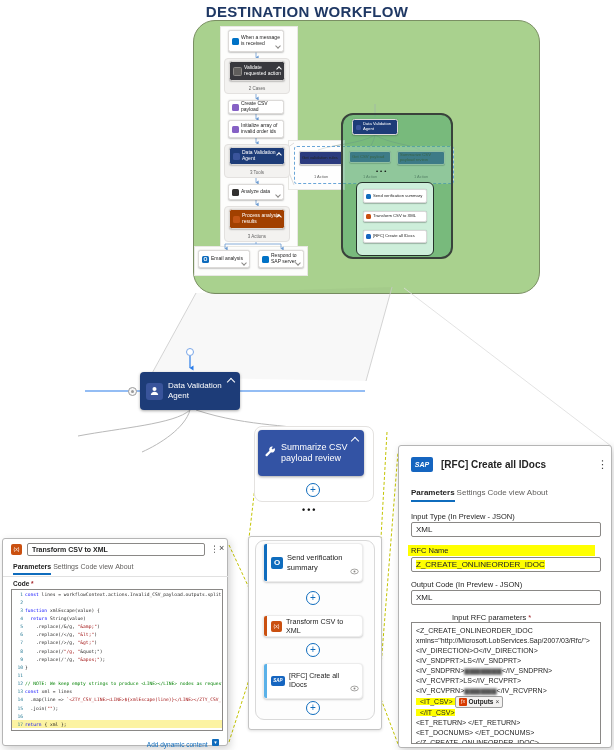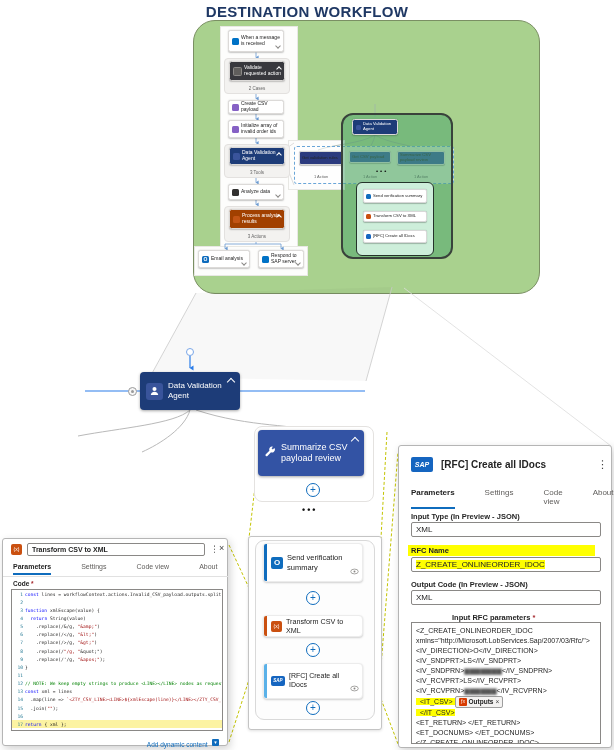--- a/index.html
+++ b/index.html
@@ -60,24 +60,24 @@
              border:1px solid #d9d9d9;border-radius:9px;}
   .fcard{background:#fff;border:0.5px solid #ececec;border-radius:4px;
          box-shadow:0 1px 2px rgba(0,0,0,.18);display:flex;align-items:center;gap:4px;
          padding:2px 4px 2px 7px;box-sizing:border-box;}
   .fcard .lbl{font-size:7.5px;line-height:1.25;color:#242424;}
   .fcard .accentbar{width:3px;}
   .eye{position:absolute;right:3px;bottom:2px;}
   
   .panel{background:#fff;border:1px solid #b5b5b5;border-radius:3px;
          box-shadow:2px 3px 8px rgba(0,0,0,.18);box-sizing:border-box;}
-  .tabs{display:flex;gap:30px;}
+  .tabs{display:flex;gap:2px;}
   .tab{font-size:8px;color:#605e5c;padding-bottom:3px;}
   .tab.active{color:#242424;font-weight:bold;border-bottom:2px solid #0f6cbd;}
-  .fieldlabel{font-size:7.5px;font-weight:bold;color:#242424;}
+  .fieldlabel{font-size:7.5px;font-weight:normal;color:#242424;}
   .fieldbox{border:1px solid #8a8886;border-radius:2px;font-size:8px;color:#242424;
             display:flex;align-items:center;padding:0 4px;box-sizing:border-box;}
   .req{color:#a4262c;}
   .hl-y{background:#ffff00;}
   
   .codebox{border:1px solid #8a8886;background:#fff;overflow:hidden;}
   .crow{display:flex;height:8.15px;align-items:center;}
   .crow.hl{background:#fcf3a2;}
   .lnum{flex:0 0 11px;text-align:right;padding-right:2px;font-size:4.6px;color:#237893;
         font-family:"DejaVu Sans Mono",monospace;}

